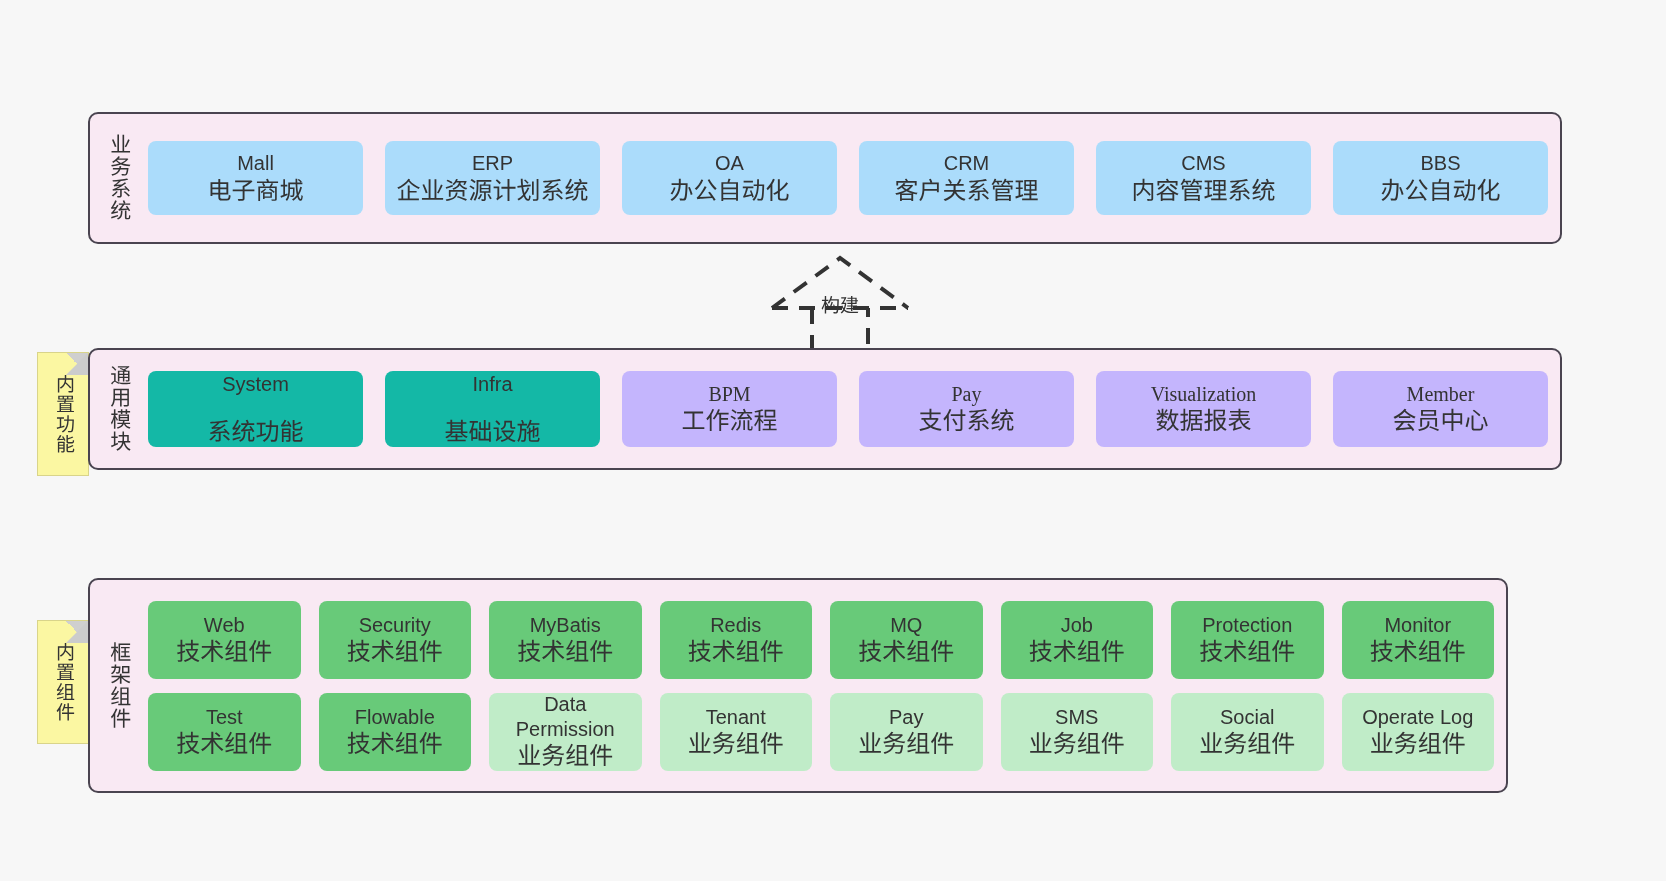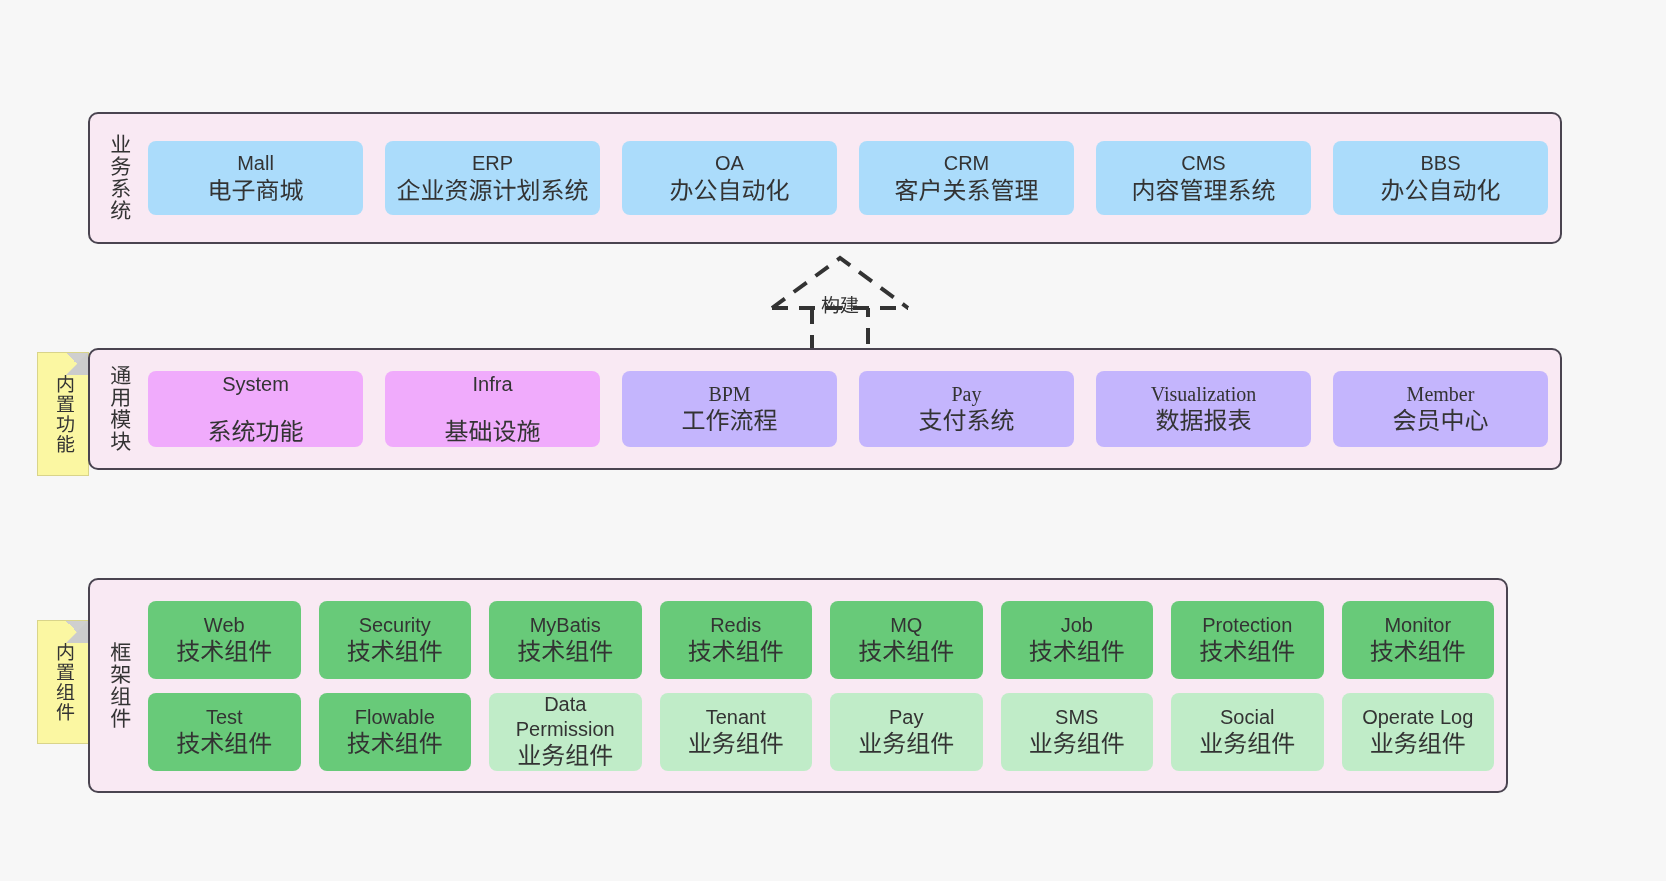--- a/index.html
+++ b/index.html
@@ -85,21 +85,21 @@
   .card .en {
     font-size: 20px;
     color: #333333;
   }
   .card .cn {
     font-size: 24px;
     color: #333333;
   }
 
   .card.blue       { background: #abdcfb; }
-  .card.red        { background: #f0abfc; gap: 21px; }
+  .card.red        { background: #14b8a6; gap: 21px; }
   .card.pink       { background: #c4b5fd; font-family: Liberation Serif, serif; }
   .card.green      { background: #68ca79; }
   .card.lightgreen { background: #c0ecc8; }
 
   
   #layer-business {
     left: 88px;
     top: 112px;
     width: 1474px;
     height: 132px;

